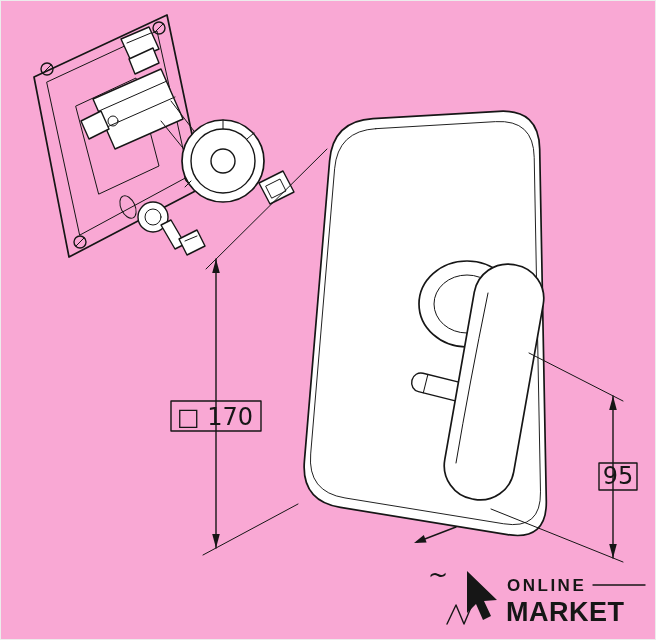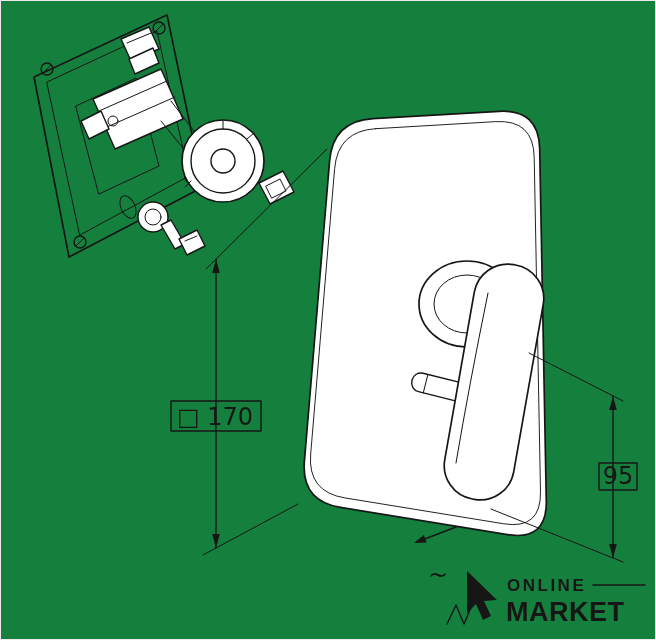--- a/index.html
+++ b/index.html
@@ -1,19 +1,19 @@
 <!DOCTYPE html>
 <html><head>
 <meta charset="utf-8">
 <style>
   html,body{margin:0;padding:0;background:#fff;}
   #canvas{
     position:relative;
     width:656px;height:640px;
-    background:#15803d;
+    background:#f9a8d4;
     border:1px solid #ececec;
     box-sizing:border-box;
     overflow:hidden;
     font-family:"DejaVu Sans",sans-serif;
   }
   svg{position:absolute;left:0;top:0;}
   svg path, svg line, svg circle, svg ellipse, svg rect, svg polyline{
     stroke:#161616; fill:none; stroke-width:1.4;
     stroke-linecap:round; stroke-linejoin:round;
   }

